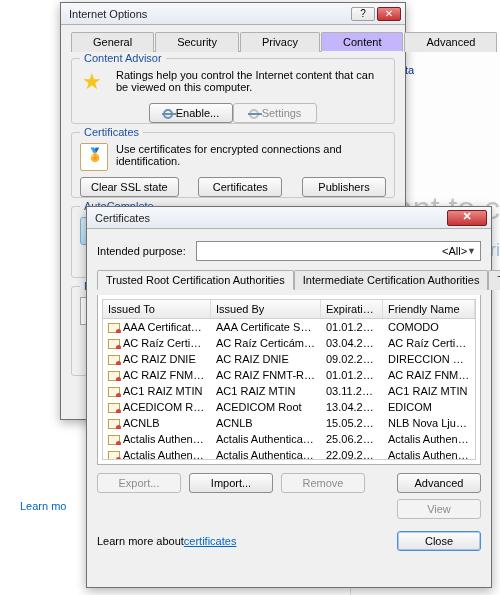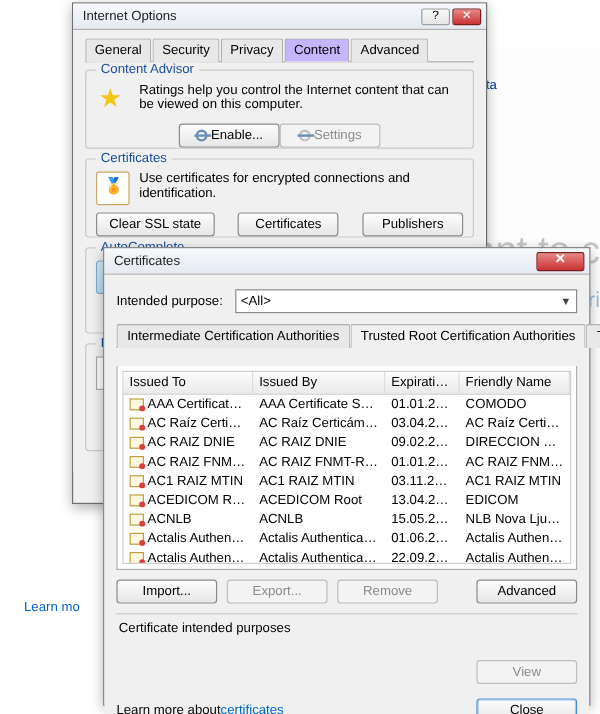--- a/index.html
+++ b/index.html
@@ -24,21 +24,21 @@
   .titlebar .ttl { flex: 1; color: #222; }
   .titlebar .ctrl { width: 24px; height: 14px; margin-left: 2px; border: 1px solid #a0a0a0; background: linear-gradient(#f8f8f8,#e7e7e7); text-align: center; line-height: 11px; font-size: 10px; border-radius: 2px; }
   .titlebar .ctrl.close { background: linear-gradient(#e98787,#c83434); border-color: #7a1d1d; color: #fff; }
   .titlebar.red .ctrl { display:none; }
   .titlebar.red .ctrl.close { display:block; width: 40px; height: 16px; font-size: 11px; font-weight: bold; }
 
   .body { padding: 6px 10px 10px 10px; background: #f0f0f0; }
 
   
   .tabs { display: flex; border-bottom: 1px solid #b0b0b0; margin-bottom: 6px; }
-  .tab { padding: 3px 7px; border: 1px solid #b0b0b0; border-bottom: none; background: #e8e8e8; margin-right: 1px; border-top-left-radius: 2px; border-top-right-radius: 2px; position: relative; top: 1px; }
+  .tab { padding: 3px 21px; border: 1px solid #b0b0b0; border-bottom: none; background: #e8e8e8; margin-right: 1px; border-top-left-radius: 2px; border-top-right-radius: 2px; position: relative; top: 1px; }
   .tab.sel { background: #c4b5fd; border-bottom: 1px solid #f0f0f0; }
 
   
   .group { border: 1px solid #c9c9c9; border-radius: 3px; padding: 10px 8px 0 8px; margin-bottom: 8px; position: relative; }
   .group .legend { position: absolute; top: -7px; left: 8px; background: #f0f0f0; padding: 0 4px; color: #1a4f9e; }
   .group .row { display: flex; align-items: flex-start; gap: 8px; }
   .group .row .txt { flex: 1; color: #000; }
   .btnrow { display: flex; justify-content: center; gap: 0; margin-top: 6px; }
   .button { min-width: 84px; padding: 3px 10px; border: 1px solid #8c8c8c; background: linear-gradient(#fdfdfd,#e6e6e6); border-radius: 3px; text-align: center; }
   .button.dis { color: #8c8c8c; border-color: #bdbdbd; background: #f3f3f3; }
@@ -49,28 +49,28 @@
   .icon-star::before { content: "★"; position: absolute; font-size: 22px; color: #f5c518; left: 2px; top: 0; }
   .icon-cert { width: 28px; height: 28px; flex-shrink: 0; background: #fff; border: 1px solid #c9a96a; border-radius: 2px; position: relative; }
   .icon-cert::after { content: "🏅"; position: absolute; font-size: 13px; left: 6px; top: 3px; }
   .icon-ac { width: 28px; height: 28px; flex-shrink: 0; background: linear-gradient(#d8ebf7,#b6dcf2); border: 1px solid #7faed2; border-radius: 3px; }
   .icon-feed { width: 28px; height: 28px; flex-shrink: 0; background: #fff; border: 1px solid #aaa; position: relative; }
   .icon-feed::after { content: "📰"; position: absolute; font-size: 13px; left: 6px; top: 4px; }
 
   
   .body2 { padding: 8px 10px; background: #f0f0f0; }
   .comborow { display:flex; align-items:center; gap:10px; padding: 4px 0 8px 0; }
-  .combo { flex:1; height: 20px; border: 1px solid #8c8c8c; background: #fff; display:flex; align-items:center; padding: 0 4px; justify-content:space-between; }
+  .combo { flex:1; height: 20px; border: 1px solid #8c8c8c; background: #fff; display:flex; align-items:center; padding: 0 4px; justify-content:flex-end; }
   .combo .arrow { font-size: 9px; color: #444; }
 
   .tabs2 { display:flex; border-bottom: 1px solid #b0b0b0; }
   .tab2 { padding: 3px 8px; border: 1px solid #b0b0b0; border-bottom: none; background:#e8e8e8; border-top-left-radius:2px; border-top-right-radius:2px; position:relative; top:1px; white-space:nowrap; }
   .tab2.sel { background:#f0f0f0; border-bottom:1px solid #f0f0f0; }
 
-  .tableframe { border: 1px solid #b0b0b0; background:#fff; margin-top: 15px; padding: 4px; border-top:none; }
+  .tableframe { border: 1px solid #b0b0b0; background:#fff; margin-top: 5px; padding: 4px; border-top:none; }
   .list { border: 1px solid #cfcfcf; }
   .colhead { display:flex; background: linear-gradient(#fcfcfc,#eaeaea); border-bottom: 1px solid #cfcfcf; }
   .colhead div { padding: 3px 5px; border-right: 1px solid #ddd; overflow:hidden; white-space:nowrap; text-overflow:ellipsis; }
   .rows { max-height: 140px; overflow:hidden; }
   .trow { display:flex; align-items:center; height: 16px; }
   .trow div { padding: 0 5px; overflow:hidden; white-space:nowrap; text-overflow:ellipsis; }
   .c1 { width: 108px; } .c2 { width: 110px; } .c3 { width: 62px; } .c4 { flex:1; }
   .cert-ic { display:inline-block; width:12px; height:10px; background:#fff8e0; border:1px solid #c0a040; vertical-align:middle; margin-right:3px; position:relative; }
   .cert-ic::after { content:""; position:absolute; right:-2px; bottom:-2px; width:5px; height:5px; background:#d94040; border-radius:50%; }
 
@@ -172,22 +172,22 @@
   <div class="body2">
     <div class="comborow">
       <span>Intended purpose:</span>
       <div class="combo">
         <span>&lt;All&gt;</span>
         <span class="arrow">▼</span>
       </div>
     </div>
 
     <div class="tabs2">
+      <div class="tab2 sel">Trusted Root Certification Authorities</div>
       <div class="tab2">Intermediate Certification Authorities</div>
-      <div class="tab2 sel">Trusted Root Certification Authorities</div>
       <div class="tab2" style="overflow:hidden;max-width:62px">Trusted Publ</div>
 
     </div>
 
     <div class="tableframe">
       <div class="list">
         <div class="colhead">
           <div class="c1">Issued To</div>
           <div class="c2">Issued By</div>
           <div class="c3">Expiratio...</div>
@@ -232,42 +232,41 @@
             </div>
             <div class="trow">
               <div class="c1"><span class="cert-ic"></span>ACNLB</div>
               <div class="c2">ACNLB</div>
               <div class="c3">15.05.2023</div>
               <div class="c4">NLB Nova Ljublja...</div>
             </div>
             <div class="trow">
               <div class="c1"><span class="cert-ic"></span>Actalis Authenticati...</div>
               <div class="c2">Actalis Authentication...</div>
-              <div class="c3">01.06.2022</div>
+              <div class="c3">25.06.2022</div>
               <div class="c4">Actalis Authentic...</div>
             </div>
             <div class="trow">
               <div class="c1"><span class="cert-ic"></span>Actalis Authenticati...</div>
               <div class="c2">Actalis Authentication...</div>
               <div class="c3">22.09.2030</div>
               <div class="c4">Actalis Authentic...</div>
             </div>
           </div>
       </div>
     </div>
 
     <div class="row2">
+      <div class="button dis">Export...</div>
       <div class="button">Import...</div>
-      <div class="button dis">Export...</div>
       <div class="button dis">Remove</div>
       <div class="spacer"></div>
       <div class="button">Advanced</div>
     </div>
 
-    <div class="intended">Certificate intended purposes</div>
     <div class="viewrow">
       <div class="button dis">View</div>
     </div>
 
     <div class="footer">
       <span>Learn more about </span>
       <span class="link">certificates</span>
       <div class="spacer"></div>
       <div class="button def">Close</div>
     </div>

